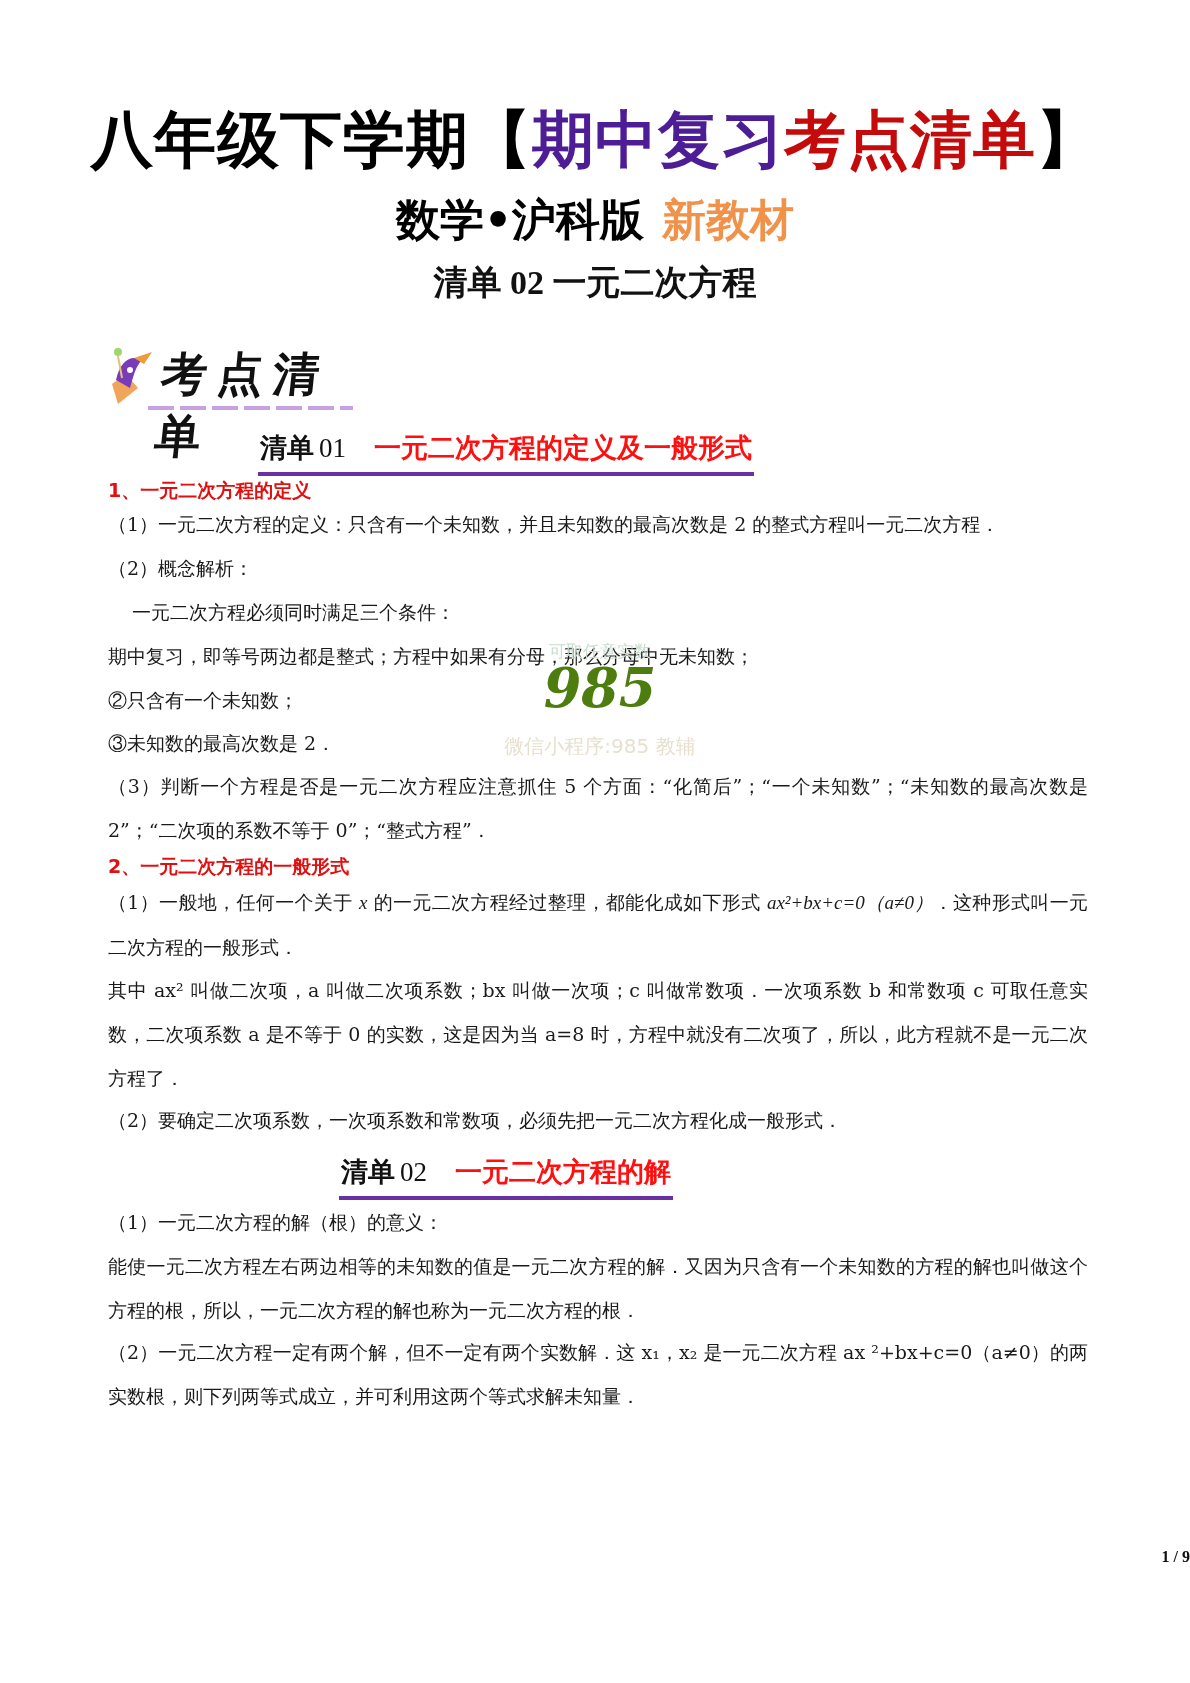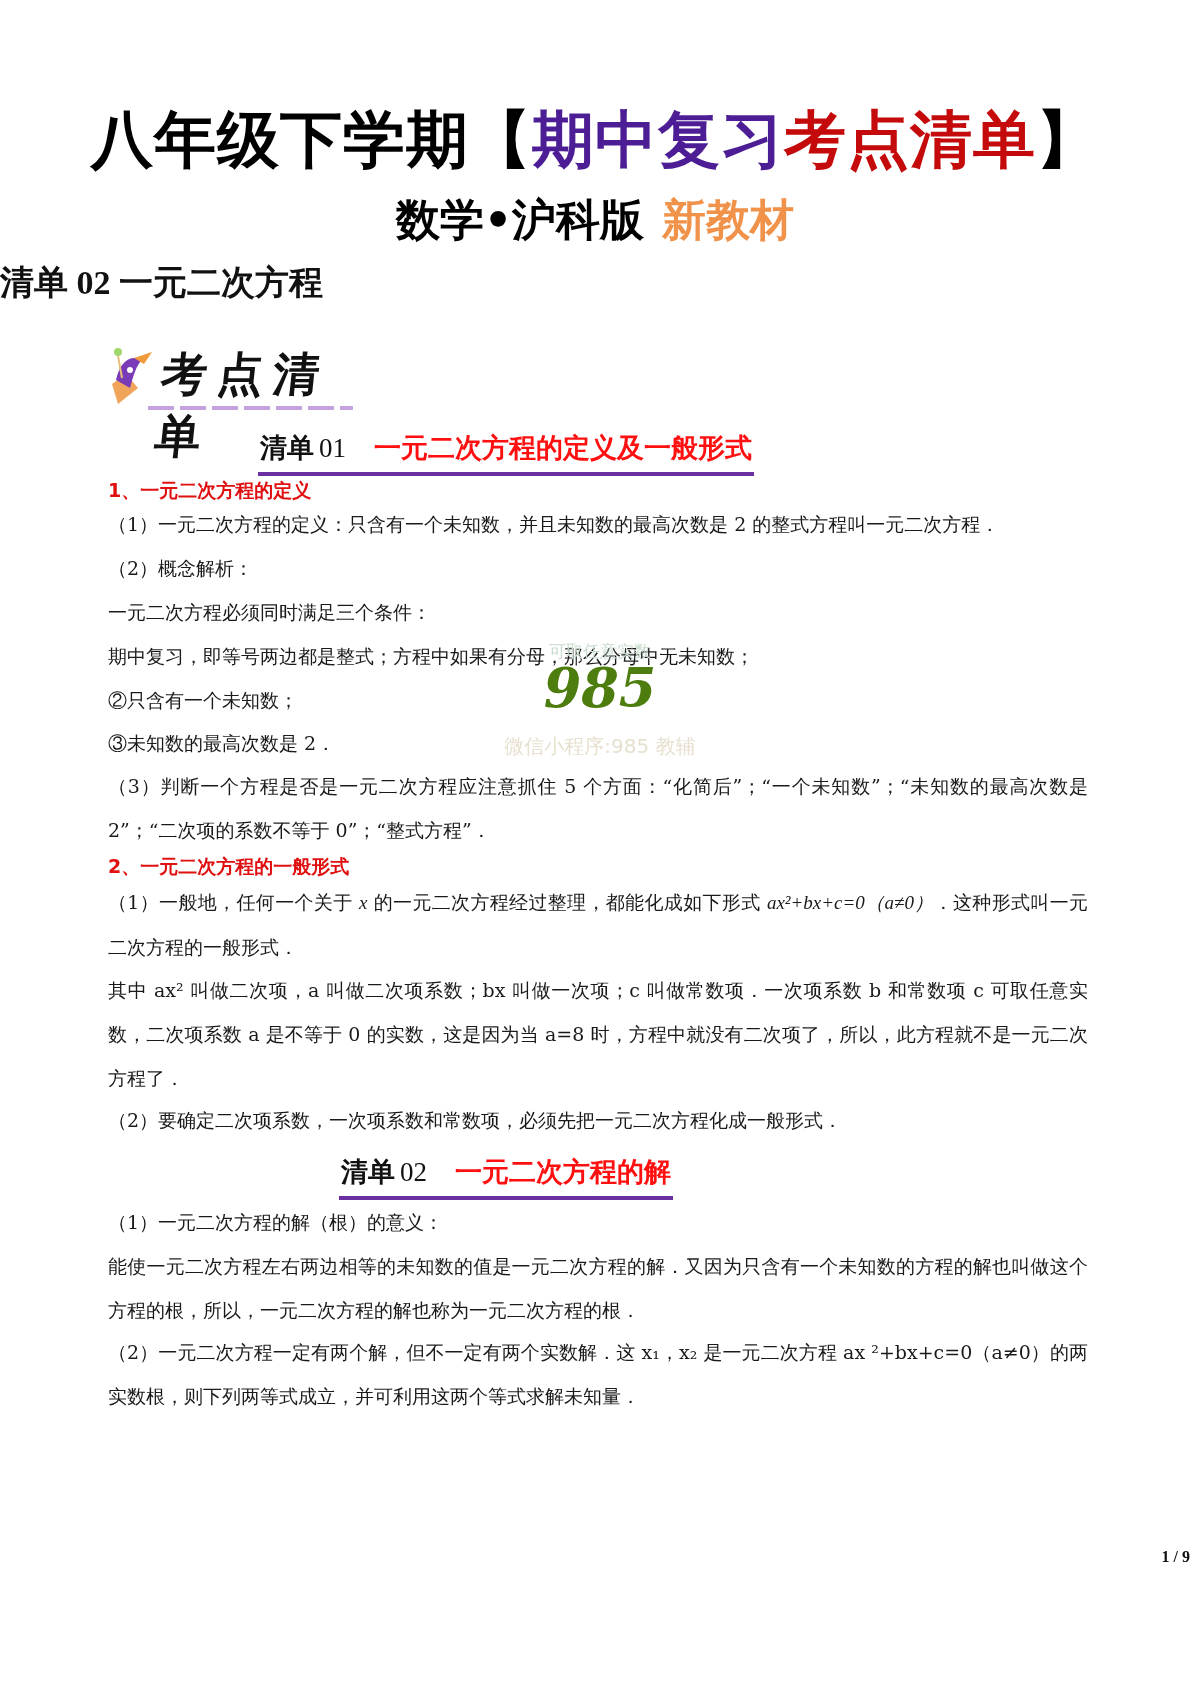--- a/index.html
+++ b/index.html
@@ -7,21 +7,21 @@
          font-family: "DejaVu Serif", "Liberation Serif", serif; color: #1a1a1a; }
   .title-main { position: absolute; left: 0; top: 100px; width: 1190px; text-align: center;
     font-family: "DejaVu Sans", "Liberation Sans", sans-serif; font-weight: bold; font-size: 62px;
     letter-spacing: 1px; color: #000; line-height: 80px; }
   .title-main .blue { color: #4c1d95; }
   .title-main .red { color: #c40a0a; }
   .title-sub { position: absolute; left: 0; top: 190px; width: 1190px; text-align: center;
     font-family: "DejaVu Sans", "Liberation Sans", sans-serif; font-weight: bold; font-size: 44px;
     line-height: 60px; color: #000; }
   .title-sub .orange { color: #f0924a; margin-left: 18px; }
-  .title-third { position: absolute; left: 0; top: 258px; width: 1190px; 
+  .title-third { position: absolute; left: 0; top: 258px; width: 1190px; text-align: center;
     font-family: "Liberation Serif", "DejaVu Serif", serif; font-weight: bold; font-size: 34px; line-height: 50px; color: #111; }
 
   .badge { position: absolute; left: 108px; top: 340px; width: 250px; height: 72px; }
   .badge .wizard { position: absolute; left: 0; top: 4px; width: 46px; height: 64px; }
   .badge .text { position: absolute; left: 50px; top: 4px; font-family: "DejaVu Serif", serif; font-weight: bold;
     font-size: 46px; letter-spacing: 10px; color: #111; transform: skewX(-6deg); }
   .badge .underline { position: absolute; left: 40px; top: 66px; width: 205px; height: 4px;
     background: repeating-linear-gradient(90deg, #c6a3e0 0 26px, #ffffff 26px 32px); }
 
   .sec-heading { position: absolute; left: 0; width: 1012px; text-align: center; }
@@ -69,21 +69,21 @@
   <div class="underline"></div>
 </div>
 
 <div class="sec-heading" style="top:428px;">
   <span class="wrap"><span class="qd">清单</span> <span class="num">01</span><span class="ttl">一元二次方程的定义及一般形式</span></span>
 </div>
 
 <div class="sub-heading" style="top:476px;">1、一元二次方程的定义</div>
 <div class="para" style="top:502px;">（1）一元二次方程的定义：只含有一个未知数，并且未知数的最高次数是 2 的整式方程叫一元二次方程．</div>
 <div class="para" style="top:546px;">（2）概念解析：</div>
-<div class="para" style="top:590px;">一元二次方程必须同时满足三个条件：</div>
+<div class="para" style="top:590px;margin-left:24px;">一元二次方程必须同时满足三个条件：</div>
 <div class="para" style="top:634px;">期中复习，即等号两边都是整式；方程中如果有分母，那么分母中无未知数；</div>
 <div class="para" style="top:678px;">②只含有一个未知数；</div>
 <div class="para" style="top:721px;">③未知数的最高次数是 2．</div>
 <div class="para" style="top:764px;">（3）判断一个方程是否是一元二次方程应注意抓住 5 个方面：“化简后”；“一个未知数”；“未知数的最高次数是 2”；“二次项的系数不等于 0”；“整式方程”．</div>
 
 <div class="sub-heading" style="top:852px;">2、一元二次方程的一般形式</div>
 <div class="para" style="top:880px;">
   <span>（1）一般地，任何一个关于 </span><i>x</i><span> 的一元二次方程经过整理，都能化成如下形式 </span><i>ax²+bx+c=0（a≠0）</i><span>．这种形式叫一元二次方程的一般形式．</span>
 </div>
 <div class="para" style="top:968px;">其中 ax² 叫做二次项，a 叫做二次项系数；bx 叫做一次项；c 叫做常数项．一次项系数 b 和常数项 c 可取任意实数，二次项系数 a 是不等于 0 的实数，这是因为当 a=8 时，方程中就没有二次项了，所以，此方程就不是一元二次方程了．</div>

